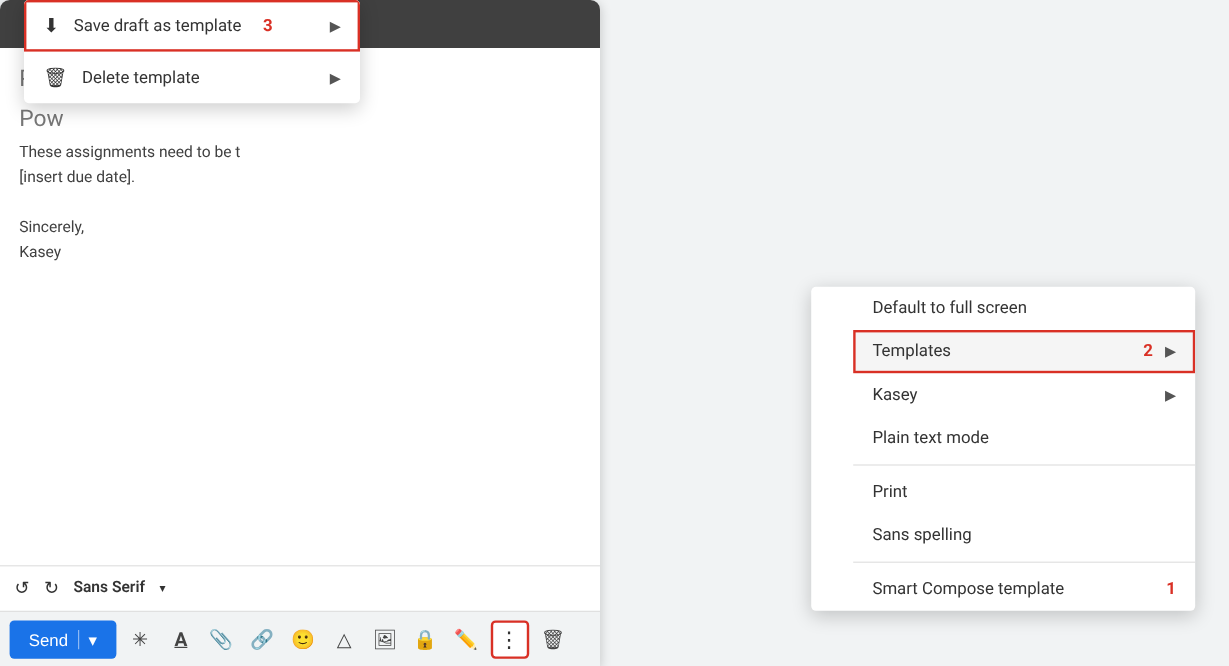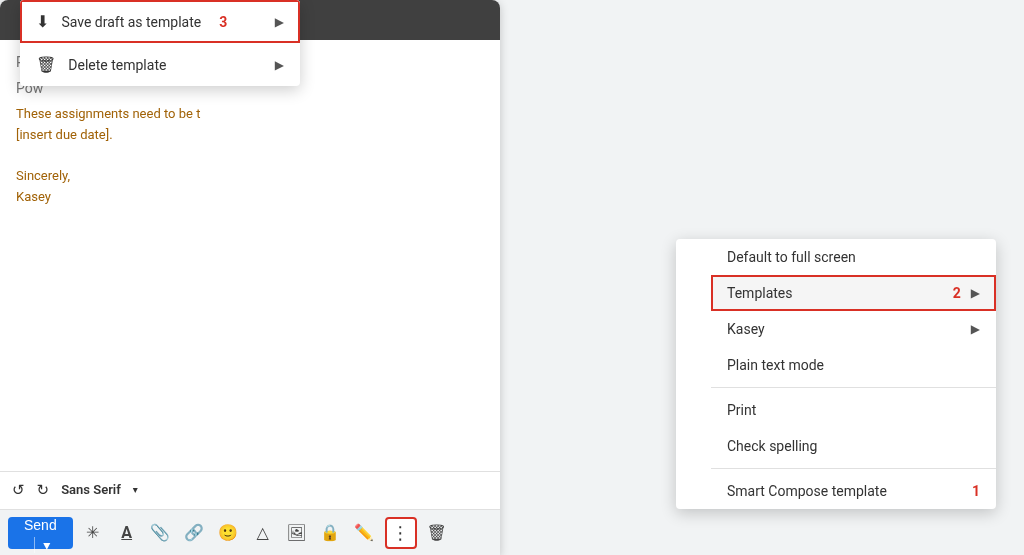--- a/index.html
+++ b/index.html
@@ -35,33 +35,33 @@
     }
 
     .compose-body {
       padding: 12px 16px;
     }
 
     .compose-field-row {
       display: flex;
       align-items: flex-start;
       margin-bottom: 8px;
-      font-size: 14px;
+      font-size: 19px;
       color: #444;
     }
 
     .compose-field-label {
       color: #777;
       min-width: 30px;
       padding-top: 2px;
     }
 
     .compose-text-content {
       font-size: 13px;
-      color: #a16207;
+      color: #404040;
       line-height: 1.6;
       margin-top: 8px;
       margin-bottom: 16px;
     }
 
     .compose-toolbar {
       position: absolute;
       bottom: 0;
       left: 0;
       width: 500px;
@@ -80,21 +80,20 @@
       border: none;
       border-radius: 4px;
       padding: 0 16px;
       height: 32px;
       font-size: 14px;
       font-weight: 500;
       cursor: pointer;
       display: flex;
       align-items: center;
       gap: 4px;
-      flex-direction: column;
     }
 
     .toolbar-icon {
       width: 28px;
       height: 28px;
       display: flex;
       align-items: center;
       justify-content: center;
       color: #444;
       font-size: 16px;
@@ -330,21 +329,21 @@
     <span class="arrow">▶</span>
   </div>
   <div class="menu-item">
     <span>Plain text mode</span>
   </div>
   <div class="menu-divider"></div>
   <div class="menu-item">
     <span>Print</span>
   </div>
   <div class="menu-item">
-    <span>Check spelling</span>
+    <span>Sans spelling</span>
   </div>
   <div class="menu-divider"></div>
   <div class="menu-item">
     <span>Smart Compose template</span>
     <span class="step-badge">1</span>
   </div>
 </div>
 
 <div class="sub-menu" style="position:absolute; left:20px; top:0px;">
   <div class="sub-menu-item highlighted">

